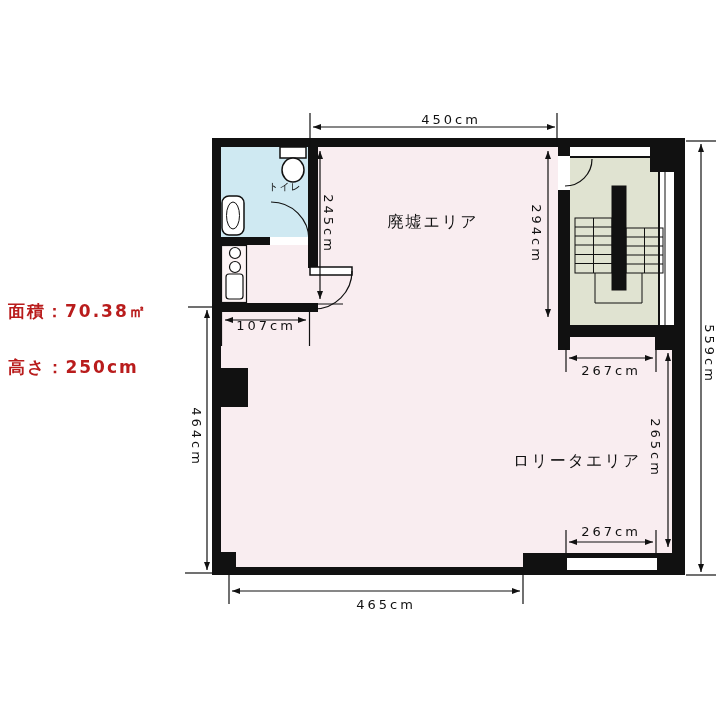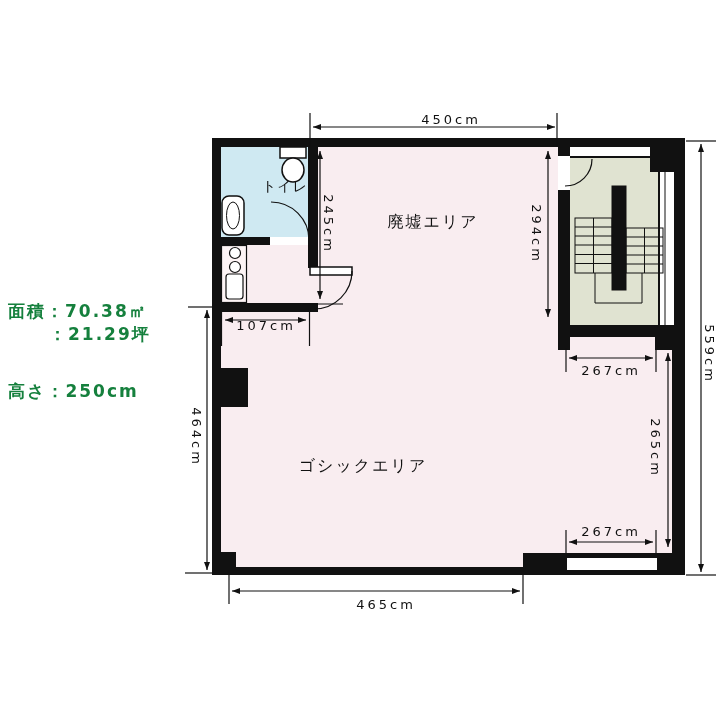--- a/index.html
+++ b/index.html
@@ -13,23 +13,23 @@
   .floor-main{position:absolute;background:#f9edf0;}
   .floor-toilet{position:absolute;background:#cfe9f2;}
   .floor-stair{position:absolute;background:#e0e3d1;}
   .label{
     position:absolute;color:#111;white-space:nowrap;
     transform:translate(-50%,-50%);
   }
   .label.rot{transform:translate(-50%,-50%) rotate(90deg);}
   .dim-label{font-size:13px;letter-spacing:3px;}
   .room-label{font-size:16px;letter-spacing:2px;font-weight:500;}
-  .small-label{font-size:14px;letter-spacing:1px;font-family:Liberation Serif, serif;}
+  .small-label{font-size:10px;letter-spacing:1px;font-family:Liberation Serif, serif;}
   .info{
-    position:absolute;color:#15803d;font-size:17px;font-weight:600;
+    position:absolute;color:#b91c1c;font-size:17px;font-weight:600;
     letter-spacing:2px;white-space:nowrap;
   }
   svg.overlay{position:absolute;left:0;top:0;pointer-events:none;}
 </style>
 </head>
 <body>
 
 <div class="canvas">
 
   <div class="floor-main" style="left:221px;top:147px;width:451px;height:420px;"></div>
@@ -152,20 +152,19 @@
   <div class="label dim-label rot" style="left:536px;top:234px;">294cm</div>
   <div class="label dim-label rot" style="left:709px;top:354px;">559cm</div>
   <div class="label dim-label" style="left:611px;top:370px;">267cm</div>
   <div class="label dim-label rot" style="left:655px;top:448px;">265cm</div>
   <div class="label dim-label" style="left:611px;top:531px;">267cm</div>
   <div class="label dim-label" style="left:266px;top:325px;">107cm</div>
   <div class="label dim-label rot" style="left:196px;top:437px;">464cm</div>
   <div class="label dim-label" style="left:386px;top:604px;">465cm</div>
 
   <div class="label room-label" style="left:433px;top:222px;">廃墟エリア</div>
-  <div class="label room-label" style="left:363px;top:466px;">ゴシックエリア</div>
+  <div class="label room-label" style="left:577px;top:461px;">ロリータエリア</div>
   <div class="label small-label" style="left:285px;top:187px;">トイレ</div>
 
   <div class="info" style="left:8px;top:300px;">面積：70.38㎡</div>
-  <div class="info" style="left:49px;top:323px;">：21.29坪</div>
-  <div class="info" style="left:8px;top:356px;margin-top:24px;">高さ：250cm</div>
+  <div class="info" style="left:8px;top:356px;">高さ：250cm</div>
 
 </div>
 
 </body></html>

